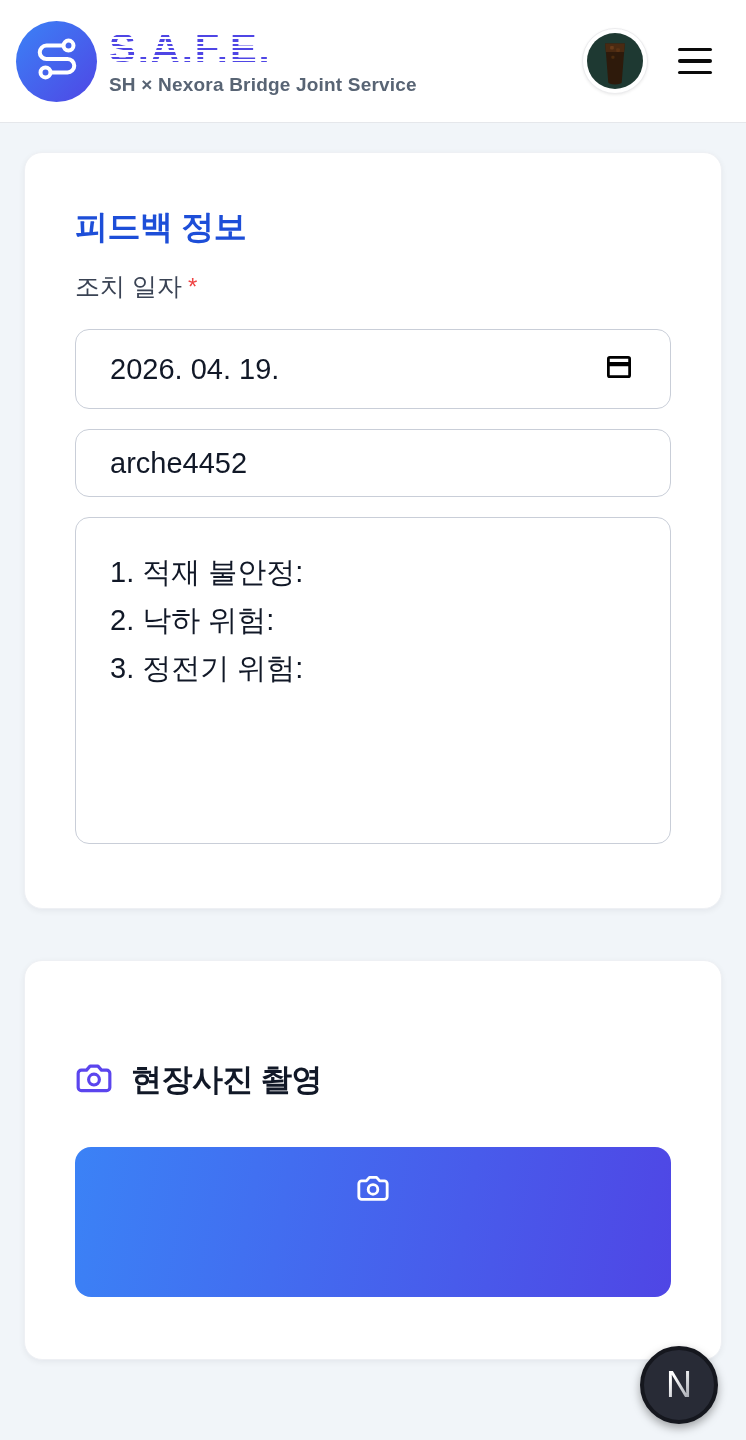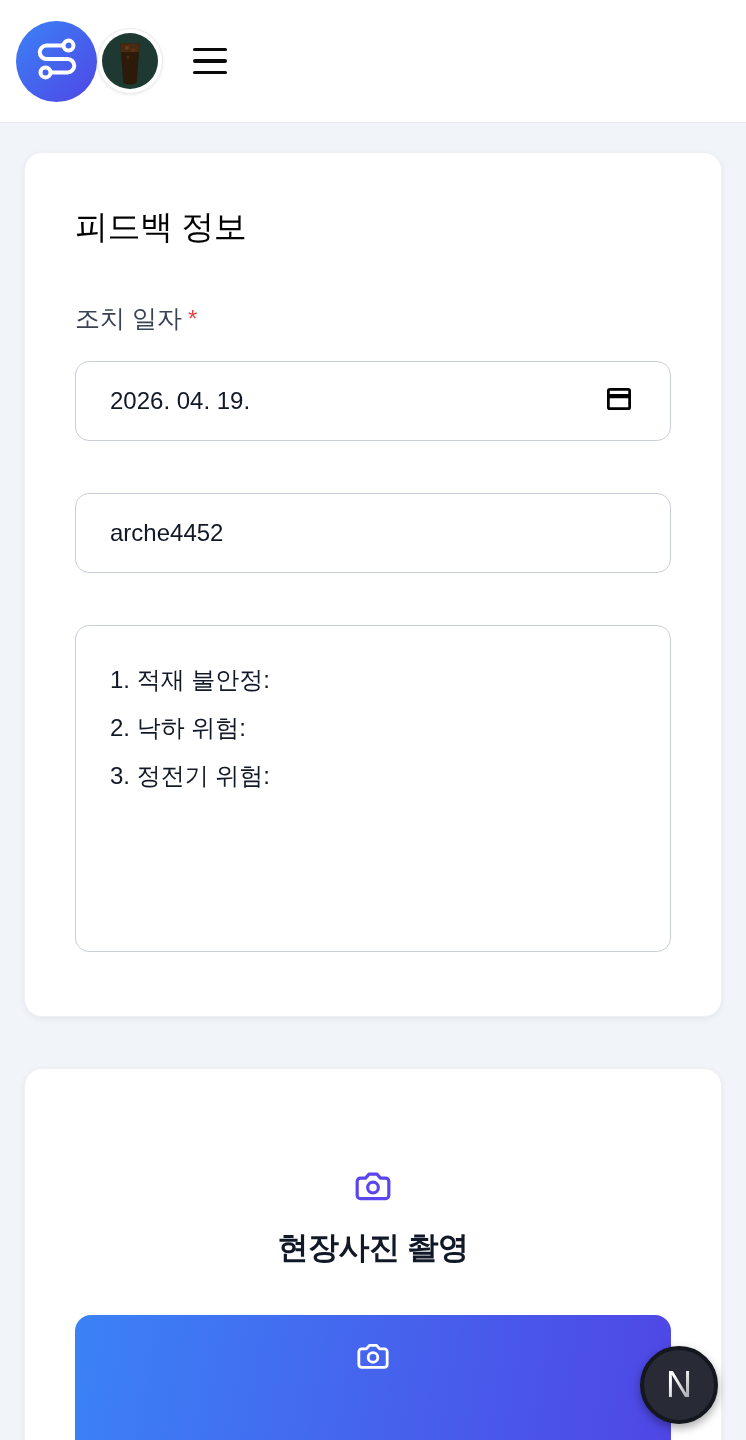--- a/index.html
+++ b/index.html
@@ -82,61 +82,61 @@
     background: #ffffff;
     border: 1px solid #eef0f4;
     border-radius: 18px;
     box-shadow: 0 2px 6px rgba(15, 23, 42, 0.06);
     padding: 52px 50px 60px 50px;
   }
   .card-1 { margin-top: 29px; }
   .card-2 { margin-top: 51px; height: 400px; }
   .card-title {
     font-size: 33px;
-    font-weight: 400;
-    color: #000000;
+    font-weight: 700;
+    color: #1d4ed8;
     letter-spacing: -0.5px;
   }
-  .field { margin-top: 52px; }
+  .field { margin-top: 20px; }
   .field-label {
     font-size: 25px;
     color: #3a4354;
     margin-bottom: 26px;
     display: block;
   }
   .required { color: #ef4444; margin-left: 6px; font-size: 24px; }
   .text-input, .date-input, .content-textarea {
     width: 100%;
     border: 1px solid #c9ced8;
     border-radius: 14px;
     background: #ffffff;
     font-family: "Liberation Sans", "DejaVu Sans", sans-serif;
-    font-size: 24px;
+    font-size: 29px;
     color: #111827;
   }
   .date-input {
     height: 80px;
     display: flex; align-items: center; justify-content: space-between;
     padding: 0 36px 0 34px;
     cursor: pointer;
   }
   .date-input svg { width: 30px; height: 30px; }
-  .text-input { height: 80px; padding: 9px 34px; }
+  .text-input { height: 68px; padding: 9px 34px; }
   .content-textarea {
     height: 327px;
     padding: 30px 34px;
     line-height: 48px;
     resize: none;
     outline: none;
   }
 
   
   .photo-section-heading {
     margin-top: 46px;
-    display: flex; align-items: center; gap: 18px; flex-direction: column;
+    display: flex; align-items: center; gap: 18px;
   }
   .photo-section-heading svg { width: 38px; height: 38px; flex: 0 0 auto; }
   .photo-section-heading .heading-text {
     font-size: 31px;
     font-weight: 700;
     color: #111827;
     letter-spacing: -0.5px;
   }
   .camera-button {
     margin-top: 46px;
@@ -182,20 +182,24 @@
 
 <header class="header">
   <div class="logo-circle">
     <span>
       <svg viewBox="0 0 24 24" fill="none" stroke="#ffffff" stroke-width="2.1" stroke-linecap="round" stroke-linejoin="round">
         <circle cx="6" cy="19" r="2.6"></circle>
         <path d="M9 19h8.5a3.5 3.5 0 0 0 0-7h-11a3.5 3.5 0 0 1 0-7H15"></path>
         <circle cx="18" cy="5" r="2.6"></circle>
       </svg>
     </span>
+  </div>
+  <div class="logo-textblock">
+    <div class="logo-title">S.A.F.E.</div>
+    <div class="logo-subtitle">SH × Nexora Bridge Joint Service</div>
   </div>
   <div class="avatar-ring">
     <div class="avatar-inner">
       <svg viewBox="0 0 24 36">
         <path d="M4 2 L20 2 L17.5 34 Q17 35.5 12 35.5 Q7 35.5 6.5 34 Z" fill="#2e1a0b"></path>
         <path d="M4 2 L20 2 L19.5 9 L4.5 9 Z" fill="#4a2a12"></path>
         <rect x="8" y="4" width="3" height="3" rx="0.8" fill="#6b3d1b" opacity="0.9"></rect>
         <rect x="13" y="6" width="3" height="3" rx="0.8" fill="#5d3415" opacity="0.9"></rect>
         <rect x="9" y="12" width="2.6" height="2.6" rx="0.8" fill="#53300f" opacity="0.8"></rect>
       </svg>

